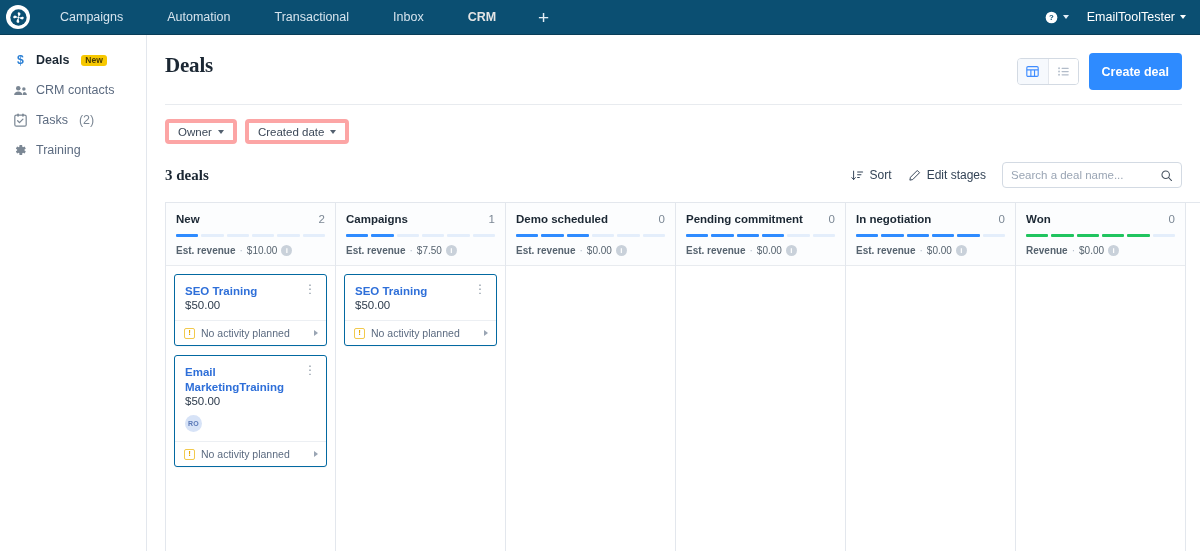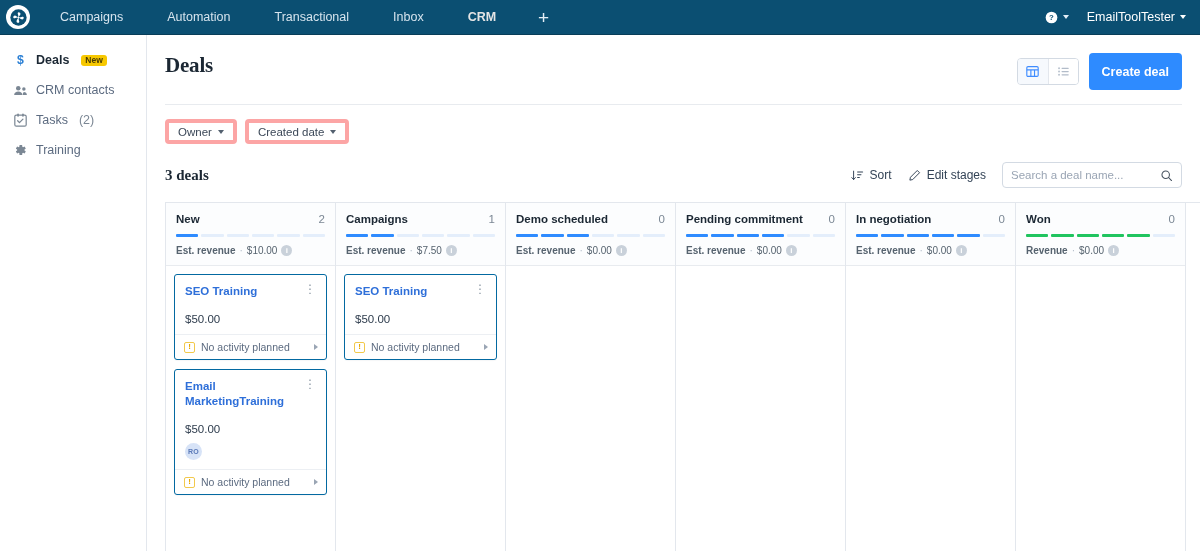--- a/index.html
+++ b/index.html
@@ -277,21 +277,21 @@
   .kebab {
     margin-left: auto;
     color: #8b97a4;
     font-size: 12px;
     line-height: 10px;
     letter-spacing: 0;
     padding: 0 1px;
     cursor: pointer;
     flex: 0 0 auto;
   }
-  .card-amount { font-size: 11.5px; color: #2d3b4c; margin-top: 15px; }
+  .card-amount { font-size: 11.5px; color: #2d3b4c; margin-top: 1px; }
   .avatar {
     width: 17px; height: 17px; border-radius: 50%;
     background: #d7e3f7; color: #5a79b8;
     font-size: 7px; font-weight: bold;
     display: flex; align-items: center; justify-content: center;
     margin-top: 8px;
     letter-spacing: .3px;
   }
   .card-foot {
     border-top: 1px solid #eceff3;

